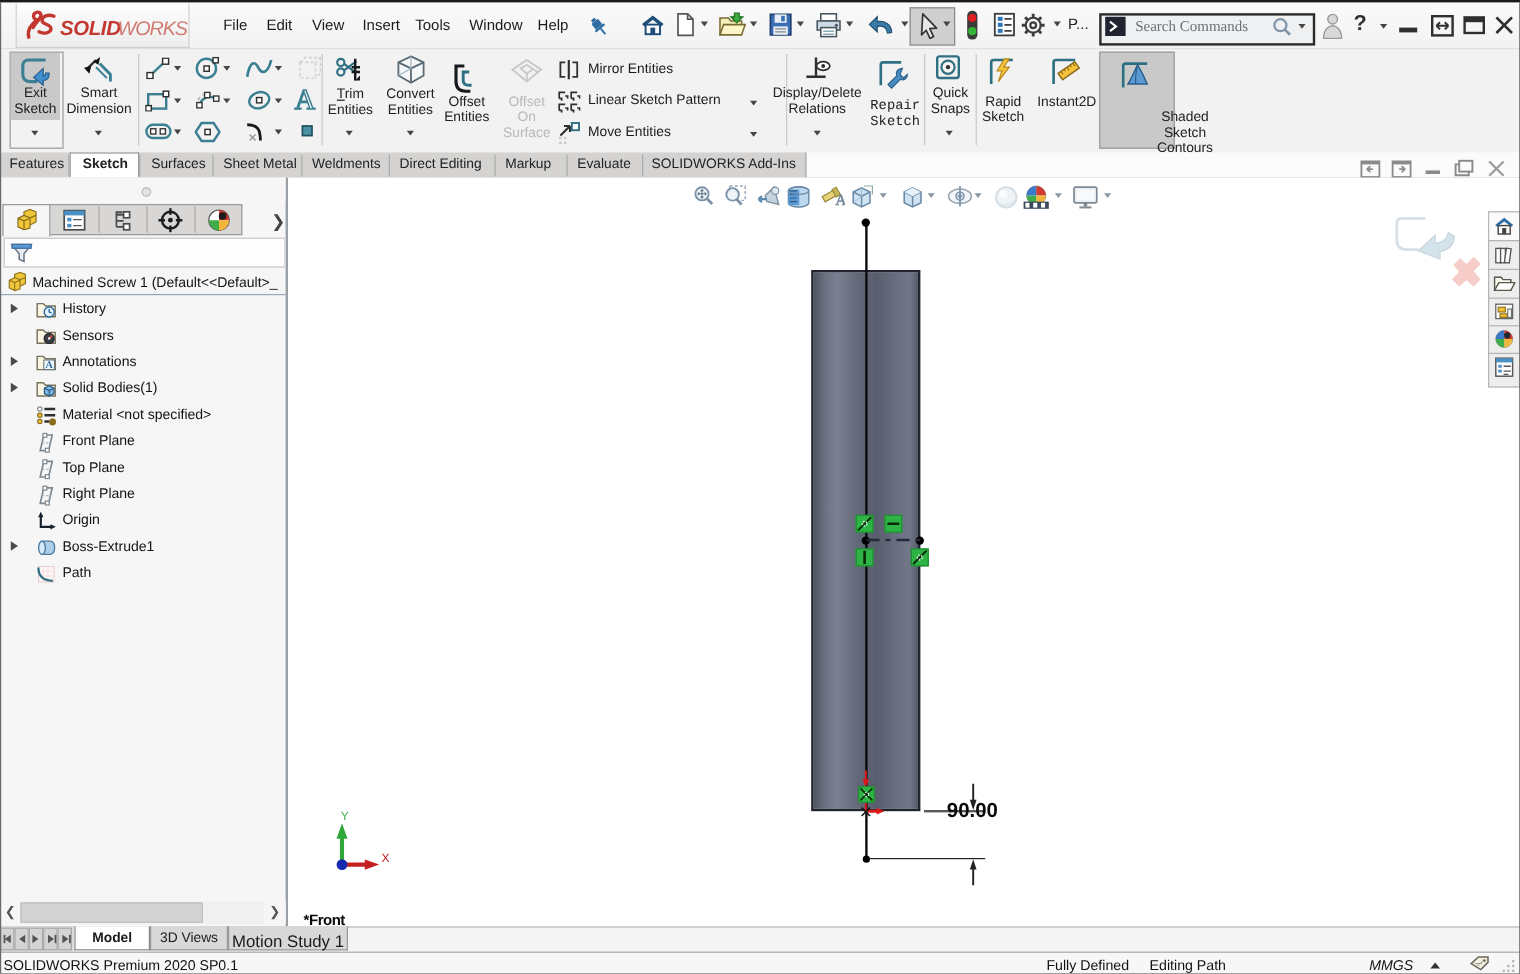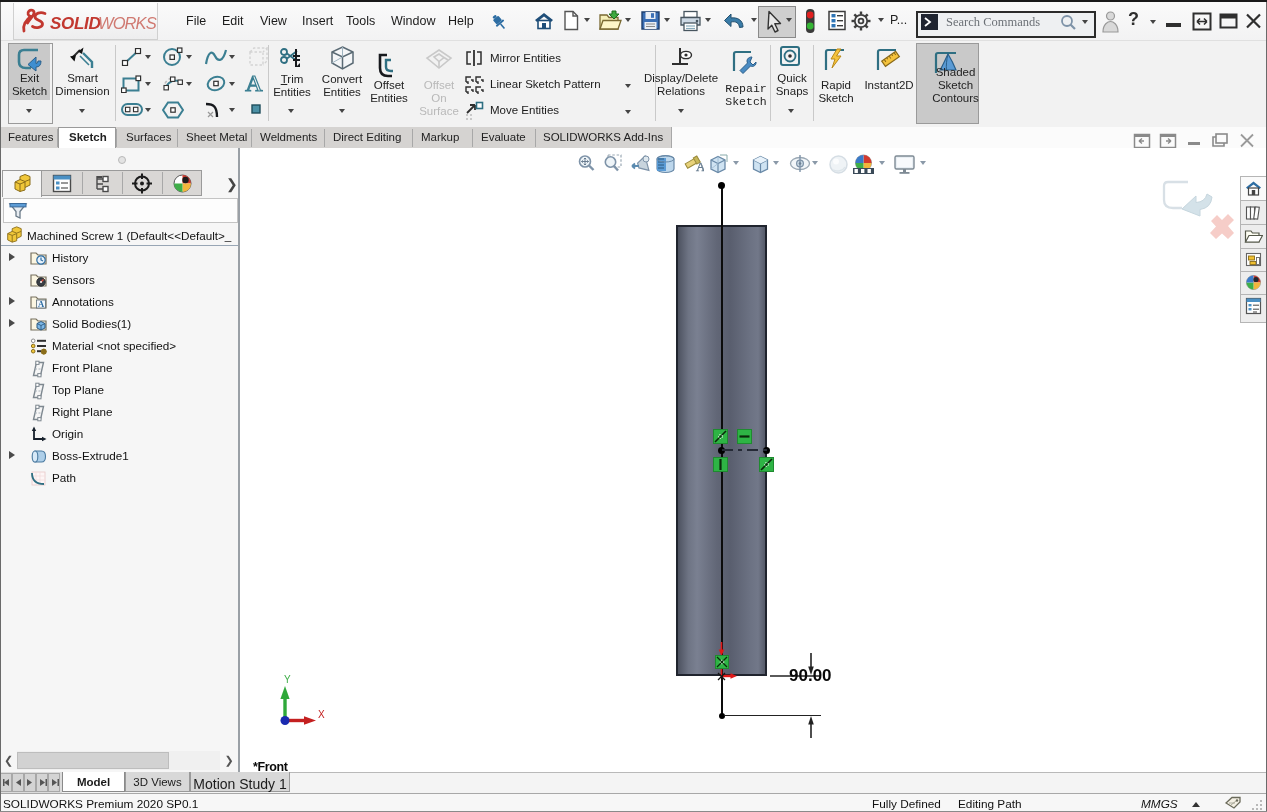--- a/index.html
+++ b/index.html
@@ -342,21 +342,21 @@
  </g>
 </svg>
 <div class="ribtxt" style="left:855px;top:79px;width:68px;">Instant2D</div>
 
 <div class="abs" style="left:916px;top:43px;width:61px;height:79px;background:#c9c9c9;border:1px solid #9a9a9a;"></div>
 <svg class="ico" style="left:932px;top:48px;" width="30" height="28" viewBox="0 0 30 28">
  <path d="M4,25 L4,7 Q4,5 6,5 L24,5" fill="none" stroke="#2f6f82" stroke-width="2.2"></path>
  <path d="M16,6 C13,12 10,19 8,22 L24,22 C22,17 19,11 16,6 Z" fill="#5b9bd5" stroke="#2a5f8a" stroke-width="1.2"></path>
  <path d="M16,6 C14.5,12 14,18 14.5,22" fill="none" stroke="#2a5f8a" stroke-width="1"></path>
 </svg>
-<div class="ribtxt" style="left:916px;top:66px;width:79px;">Shaded<br>Sketch<br>Contours</div>
+<div class="ribtxt" style="left:916px;top:92px;width:79px;padding-left:32px;">Shaded<br>Sketch<br>Contours</div>
 
 <div class="abs" style="left:0;top:127px;width:1267px;height:21px;background:#fbfbfb;border-bottom:1px solid #9aa0a6;"></div>
 <div class="abs" style="left:0;top:127px;width:672px;height:21px;background:#d5d3d1;"></div>
 <div class="abs" style="left:58px;top:127px;width:58px;height:21px;background:#fff;border:1px solid #9a9a9a;border-bottom:none;box-sizing:border-box;"></div>
 <div class="abs" style="top:131px;left:0;width:672px;height:0;font-size:11.5px;color:#222;">
  <span class="abs" style="left:8px;">Features</span>
  <span class="abs" style="left:69px;font-weight:bold;">Sketch</span>
  <span class="abs" style="left:126px;">Surfaces</span>
  <span class="abs" style="left:186px;">Sheet Metal</span>
  <span class="abs" style="left:260px;">Weldments</span>

